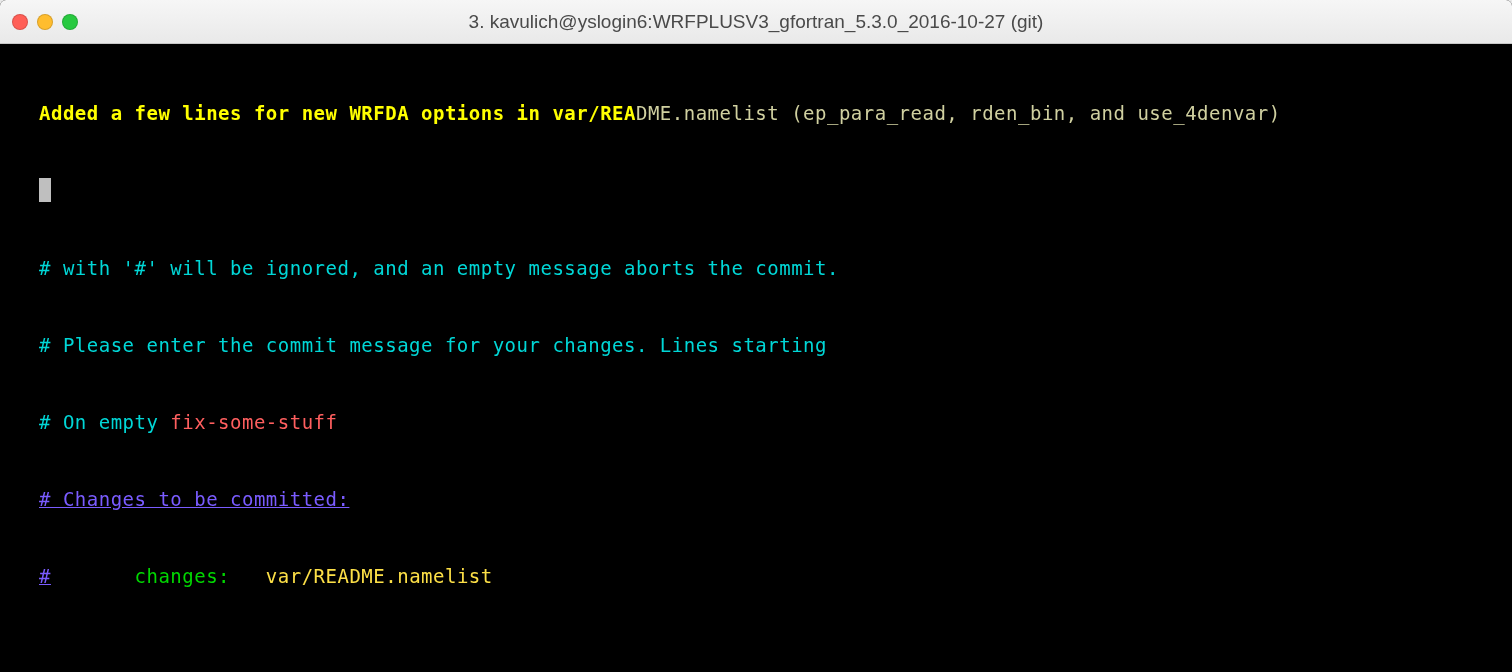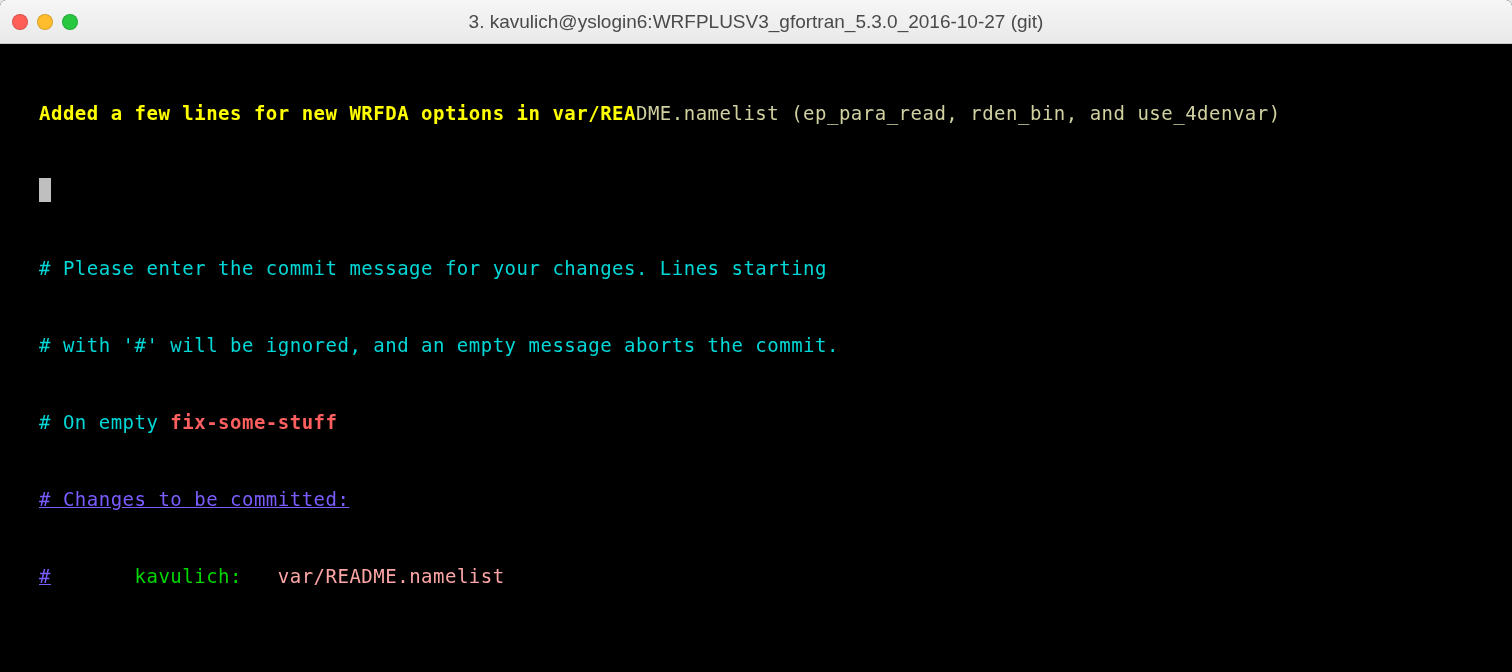--- a/index.html
+++ b/index.html
@@ -66,24 +66,24 @@
       white-space: pre;
       overflow: hidden;
       margin-left: 15px;
     }
     .line {
       display: block;
     }
     .c-yellow-bold { color: #ffff00; font-weight: bold; }
     .c-yellow-dim { color: #d0d0a0; }
     .c-cyan { color: #00d7d7; }
-    .c-red { color: #ff5f5f; font-weight: bold; }
+    .c-red { color: #ff5f5f; }
     .c-purple { color: #7a5cff; text-decoration: underline; }
     .c-green { color: #00d700; }
-    .c-magenta { color: #fca5a5; }
+    .c-magenta { color: #fde047; }
     .cursor {
       display: inline-block;
       width: 12px;
       height: 24px;
       background: #bfbfbf;
       vertical-align: text-bottom;
     }
   </style>
 </head>
 <body>
@@ -94,25 +94,25 @@
       <div class="traffic-light tl-close"></div>
       <div class="traffic-light tl-min"></div>
       <div class="traffic-light tl-max"></div>
     </div>
     <div class="window-title">3. kavulich@yslogin6:WRFPLUSV3_gfortran_5.3.0_2016-10-27 (git)</div>
   </div>
 
   <div class="terminal">
     <span class="line"><span class="c-yellow-bold">Added a few lines for new WRFDA options in var/REA</span><span class="c-yellow-dim">DME.namelist (ep_para_read, rden_bin, and use_4denvar)</span></span>
     <span class="line"><span class="cursor"></span></span>
+    <span class="line c-cyan"># with '#' will be ignored, and an empty message aborts the commit.</span>
     <span class="line c-cyan"># Please enter the commit message for your changes. Lines starting</span>
-    <span class="line c-cyan"># with '#' will be ignored, and an empty message aborts the commit.</span>
     <span class="line"><span class="c-cyan"># On empty </span><span class="c-red">fix-some-stuff</span></span>
     <span class="line c-purple"># Changes to be committed:</span>
-    <span class="line"><span class="c-purple">#</span><span class="c-green">       kavulich:   </span><span class="c-magenta">var/README.namelist</span></span>
+    <span class="line"><span class="c-purple">#</span><span class="c-green">       changes:   </span><span class="c-magenta">var/README.namelist</span></span>
     
     
     
     
     
     
     
     
     
     

